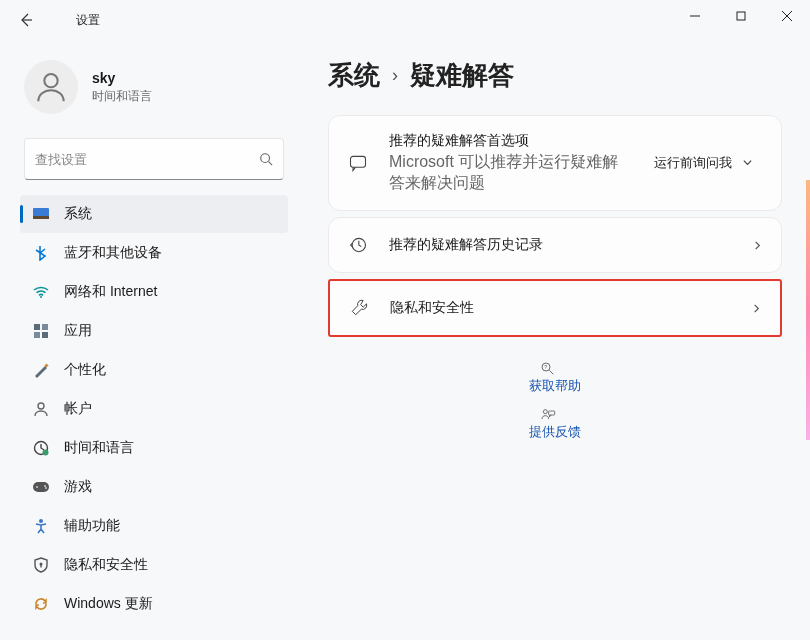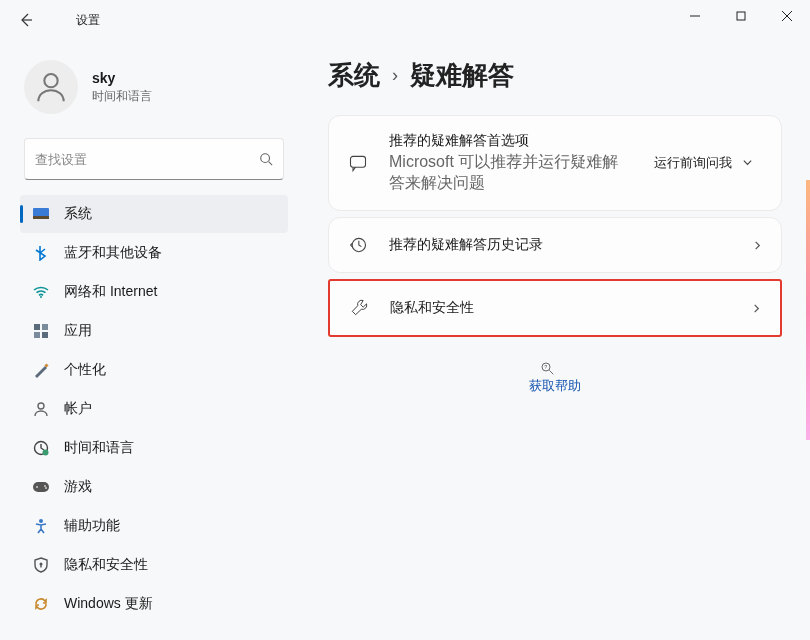--- a/index.html
+++ b/index.html
@@ -482,17 +482,28 @@
       <div class="help-link">
         <span class="hicon">
           <svg width="16" height="16" viewBox="0 0 24 24">
               <circle cx="9" cy="9" r="6" fill="none" stroke="#555" stroke-width="1.3"></circle>
               <path d="M14 14l6 6" stroke="#555" stroke-width="1.3"></path>
               <text x="6.5" y="12" font-size="8" fill="#555">?</text>
             </svg>
         </span>
         <span class="htext">获取帮助</span>
       </div>
+      <div class="help-link">
+        <span class="hicon">
+          <svg width="16" height="16" viewBox="0 0 24 24">
+              <circle cx="8" cy="7" r="3" fill="none" stroke="#555" stroke-width="1.3"></circle>
+              <path d="M3 18c0-3 2-5 5-5s5 2 5 5" fill="none" stroke="#555" stroke-width="1.3"></path>
+              <rect x="13" y="6" width="9" height="6" rx="1" fill="none" stroke="#555" stroke-width="1.2"></rect>
+              <path d="M15 12l-1 3 3-3" fill="none" stroke="#555" stroke-width="1.2"></path>
+            </svg>
+        </span>
+        <span class="htext">提供反馈</span>
+      </div>
     </div>
   </div>
 </div>
 
 <div class="accent-strip"></div>
 
 </body></html>

